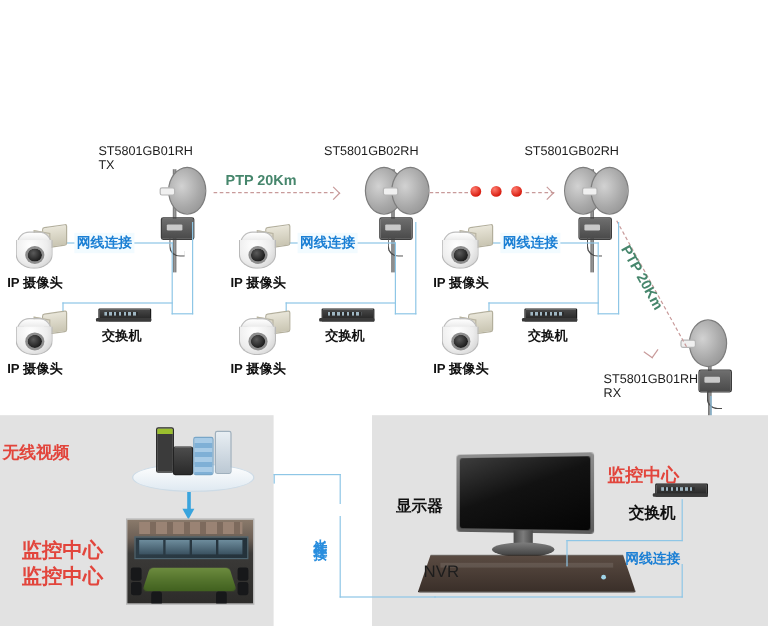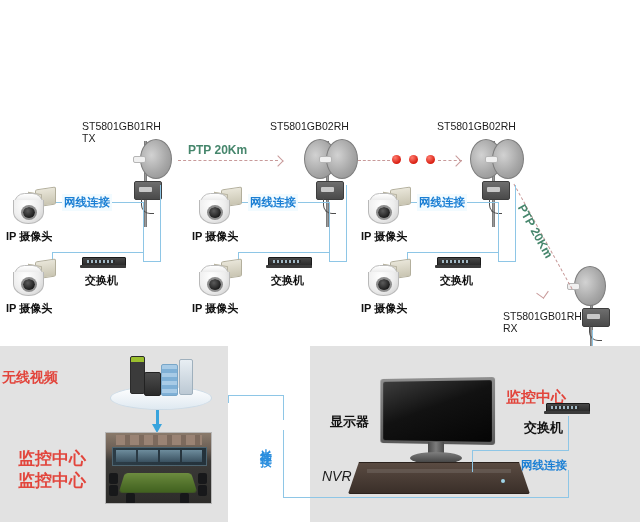--- a/index.html
+++ b/index.html
@@ -500,21 +500,21 @@
     </div>
     <div class="mon-neck"></div>
     <div class="mon-base"></div>
   </div>
   <div class="abs lbl-cn" style="left:330px;top:415px;font-size:13px;">显示器</div>
 
   <div class="nvr">
     <div class="strip"></div>
     <div class="led"></div>
   </div>
-  <div class="abs lbl" style="left:322px;top:470px;font-size:14px;font-style:italic;">NVR</div>
+  <div class="abs lbl" style="left:353px;top:470px;font-size:14px;">NVR</div>
 
   <div class="wire v" style="left:472px;top:450px;height:22px;"></div>
   <div class="wire h" style="left:472px;top:450px;width:97px;"></div>
   <div class="wire v" style="left:568px;top:416px;height:35px;"></div>
   <div class="wire v" style="left:568px;top:470px;height:28px;"></div>
   <div class="wire h" style="left:362px;top:497px;width:207px;"></div>
 
   <div class="switch" style="left:546px;top:400px;">
     <div class="top"></div>
     <div class="ports"></div>

